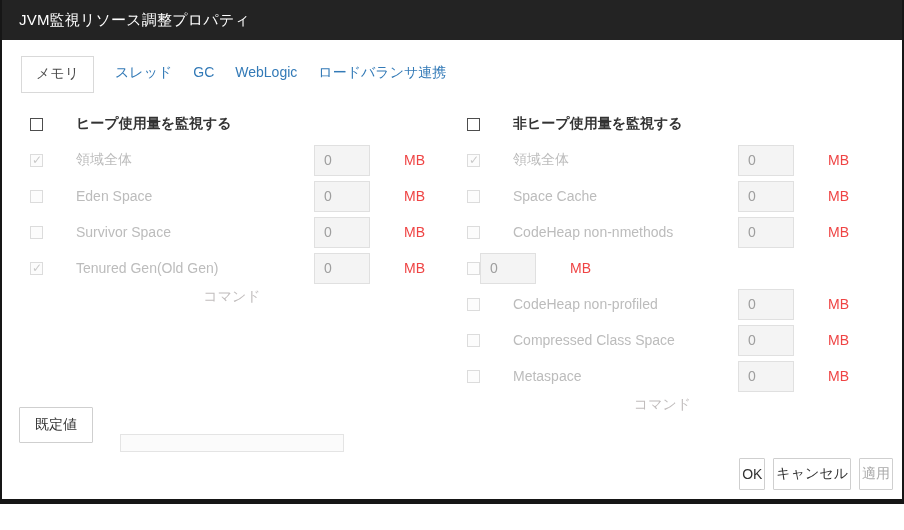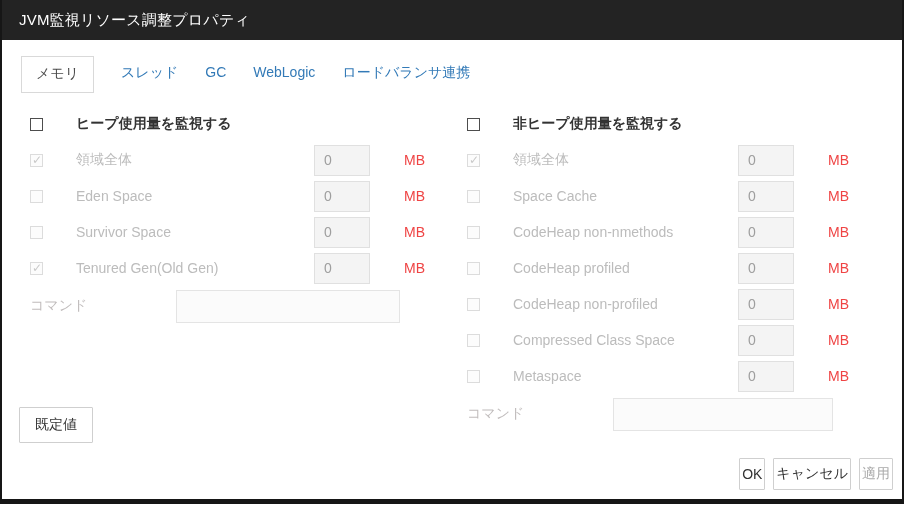--- a/index.html
+++ b/index.html
@@ -32,21 +32,21 @@
   
   .tabs {
     display: flex;
     align-items: flex-start;
     margin: 16px 0 0 19px;
     font-size: 14px;
   }
   .tab {
     color: var(--link-blue, #337ab7);
     padding: 8px 0 9px 0;
-    margin-left: 27px;
+    margin-left: 21px;
     cursor: pointer;
     white-space: nowrap;
   }
   .tab.active {
     margin-left: 0;
     color: #4a4a4a;
     background: #fff;
     border: 1px solid #d9d9d9;
     padding: 8px 14px 9px 14px;
   }
@@ -110,20 +110,21 @@
   .unit {
     flex: 0 0 30px;
     margin-left: 34px;
     color: #ef4444;
   }
   .cmd-row {
     display: flex;
     align-items: center;
     margin-top: 2px;
     height: 36px;
+    flex-direction: column;
   }
   .cmd-label {
     flex: 0 0 146px;
     color: #c1bdbd;
     white-space: nowrap;
   }
   .cmd-input {
     width: 224px;
     height: 33px;
     border: 1px solid #e4e4e4;
@@ -242,21 +243,20 @@
 
       <div class="row">
         <span class="cb disabled"></span>
         <span class="item-label">CodeHeap non-nmethods</span>
         <input class="num-input" disabled="" value="0" style="">
         <span class="unit">MB</span>
       </div>
 
       <div class="row">
         <span class="cb disabled"></span>
-        <span class="item-label">CodeHeap profiled</span>
         <input class="num-input" disabled="" value="0" style="">
         <span class="unit">MB</span>
       </div>
 
       <div class="row">
         <span class="cb disabled"></span>
         <span class="item-label">CodeHeap non-profiled</span>
         <input class="num-input" disabled="" value="0" style="">
         <span class="unit">MB</span>
       </div>

